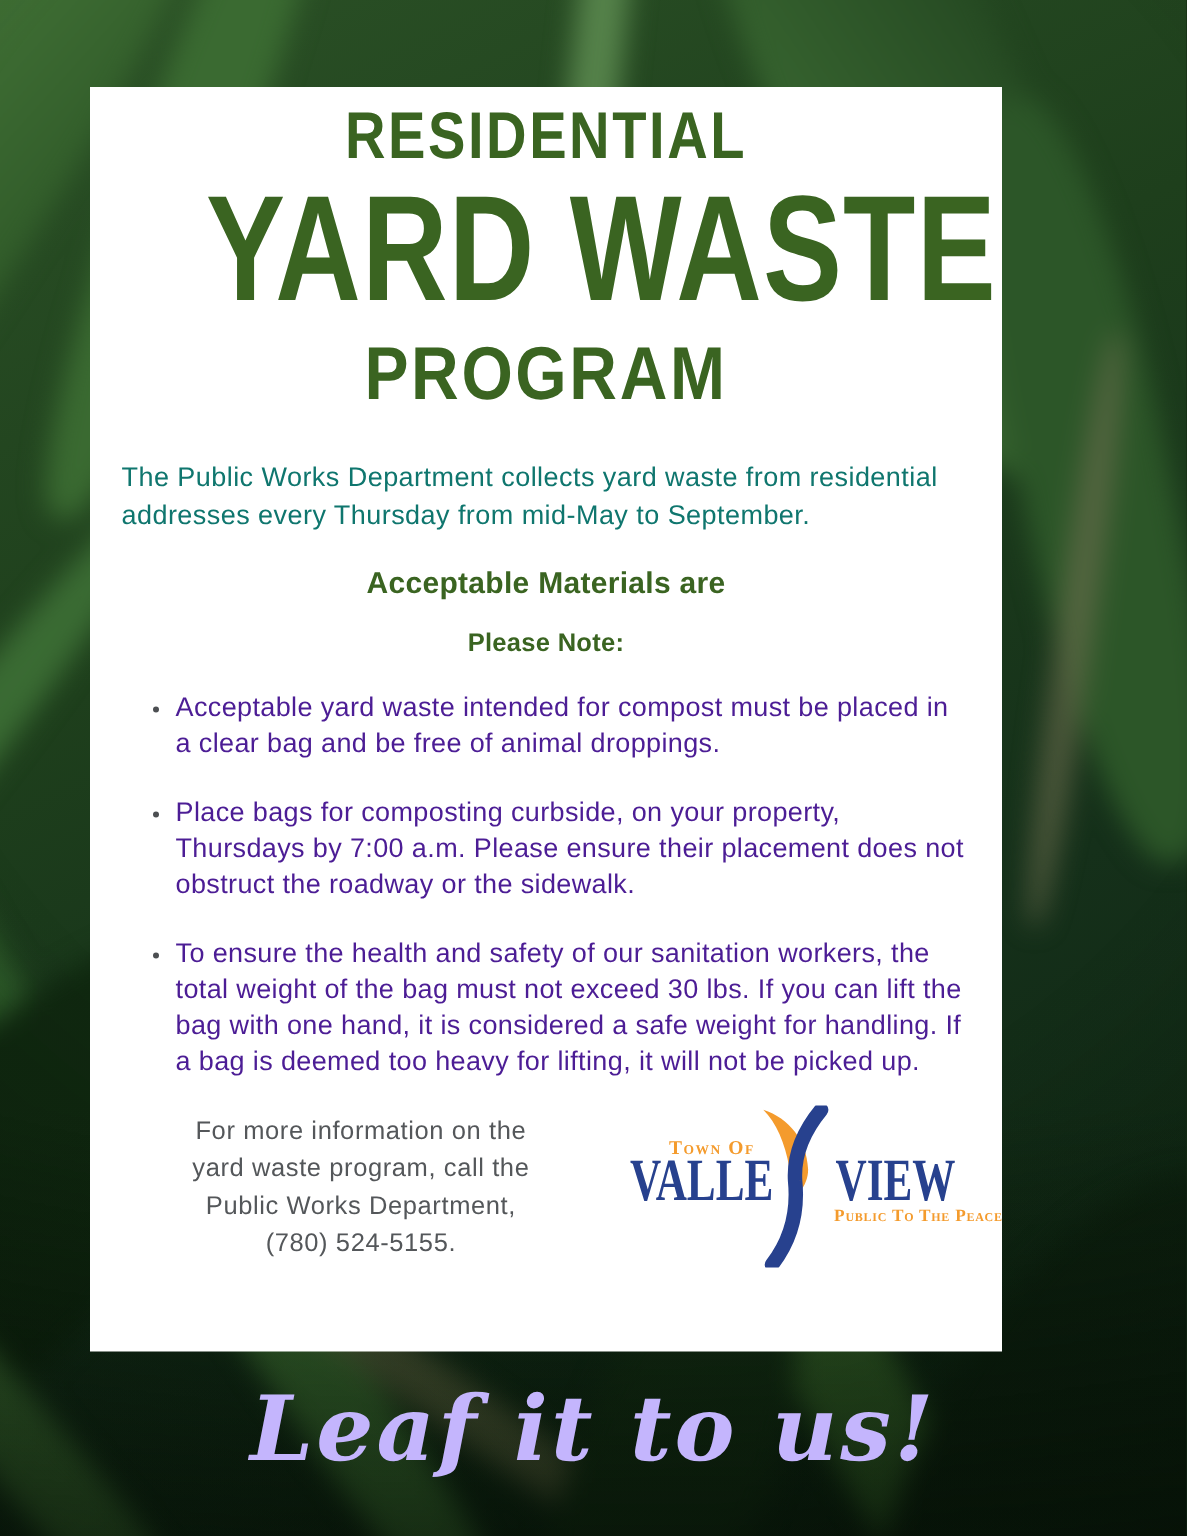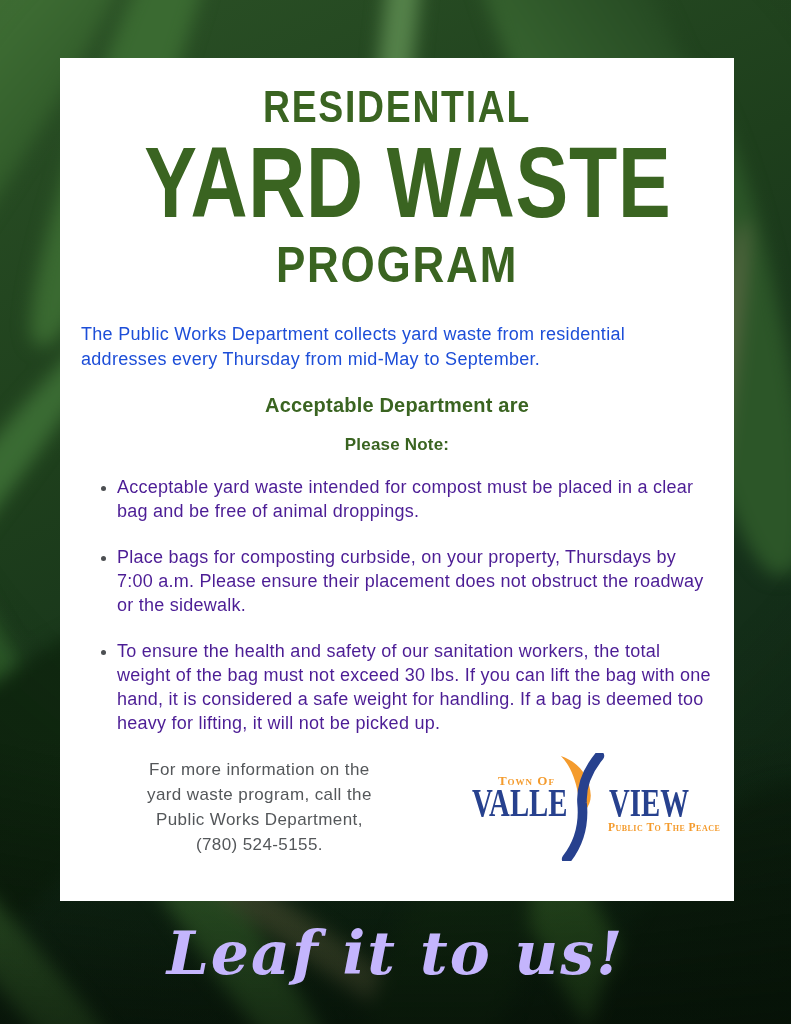--- a/index.html
+++ b/index.html
@@ -10,32 +10,32 @@
   
   .bg{position:absolute;inset:0;overflow:hidden;
       background:linear-gradient(155deg,#2b5126 0%,#1e3f1c 35%,#15301a 65%,#0d2210 100%);}
   .blades{position:absolute;inset:-60px;filter:blur(9px);}
   .blade{position:absolute;border-radius:45%;}
   .vignette{position:absolute;inset:0;
       background:radial-gradient(120% 90% at 50% 30%, rgba(0,0,0,0) 50%, rgba(4,14,4,0.45) 100%),
                  linear-gradient(rgba(0,0,0,0) 72%, rgba(3,10,4,0.55) 100%);}
   
   .card{
-    position:absolute;left:60px;top:58px;width:674px;height:843px;
-    background:#ffffff;box-sizing:border-box;padding:26px 17px 0 17px;
+    position:absolute;left:60px;top:58px;width:608px;height:843px;
+    background:#ffffff;box-sizing:border-box;padding:10px 17px 0 17px;
     text-align:center;overflow:hidden;
   }
   .green{color:#3a6421;}
   .title-line{display:block;font-weight:bold;color:#3a6421;white-space:nowrap;}
   .t1{font-size:44px;line-height:46px;letter-spacing:2px;transform:scaleX(0.85);}
   .t2{font-size:100px;line-height:84px;margin-top:10px;letter-spacing:1px;transform:scaleX(0.79);}
   .t3{font-size:50px;line-height:54px;margin-top:14px;letter-spacing:2px;transform:scaleX(0.88);}
   .intro{
     margin:30px 4px 0 4px;text-align:left;font-size:18px;line-height:25px;
-    letter-spacing:0.3px;color:#1d4ed8;
+    letter-spacing:0.3px;color:#0f766e;
   }
   .accept{
     margin-top:20px;font-size:20px;line-height:27px;font-weight:bold;letter-spacing:0.2px;
   }
   .note-head{margin-top:16px;font-size:17px;font-weight:bold;letter-spacing:0.2px;}
   ul.notes{
     margin:20px 0 0 0;padding:0 6px 0 40px;text-align:left;list-style:disc outside;
   }
   ul.notes li{
     font-size:18px;line-height:24px;letter-spacing:0.25px;color:#4c1d95;margin-bottom:22px;
@@ -99,21 +99,21 @@
 
   <h1 style="margin:0;">
     <span class="title-line t1">RESIDENTIAL</span>
     <span class="title-line t2">YARD WASTE</span>
     <span class="title-line t3">PROGRAM</span>
   </h1>
 
   <p class="intro">The Public Works Department collects yard waste from residential addresses every Thursday from mid-May to September.</p>
 
   <div class="accept green">
-    <div>Acceptable Department are</div>
+    <div>Acceptable Materials are</div>
   </div>
 
   <div class="note-head green">Please Note:</div>
 
   <ul class="notes">
     <li>Acceptable yard waste intended for compost must be placed in a clear bag and be free of animal droppings.</li>
     <li>Place bags for composting curbside, on your property, Thursdays by 7:00 a.m. Please ensure their placement does not obstruct the roadway or the sidewalk.</li>
     <li>To ensure the health and safety of our sanitation workers, the total weight of the bag must not exceed 30 lbs. If you can lift the bag with one hand, it is considered a safe weight for handling. If a bag is deemed too heavy for lifting, it will not be picked up.</li>
   </ul>
 

